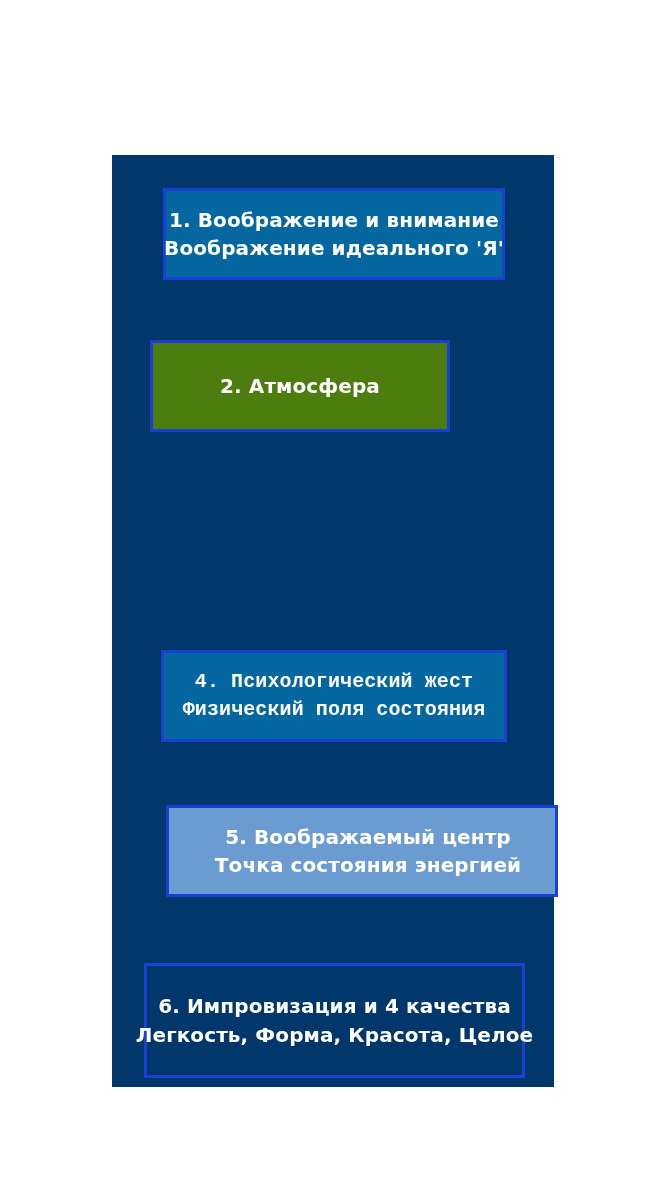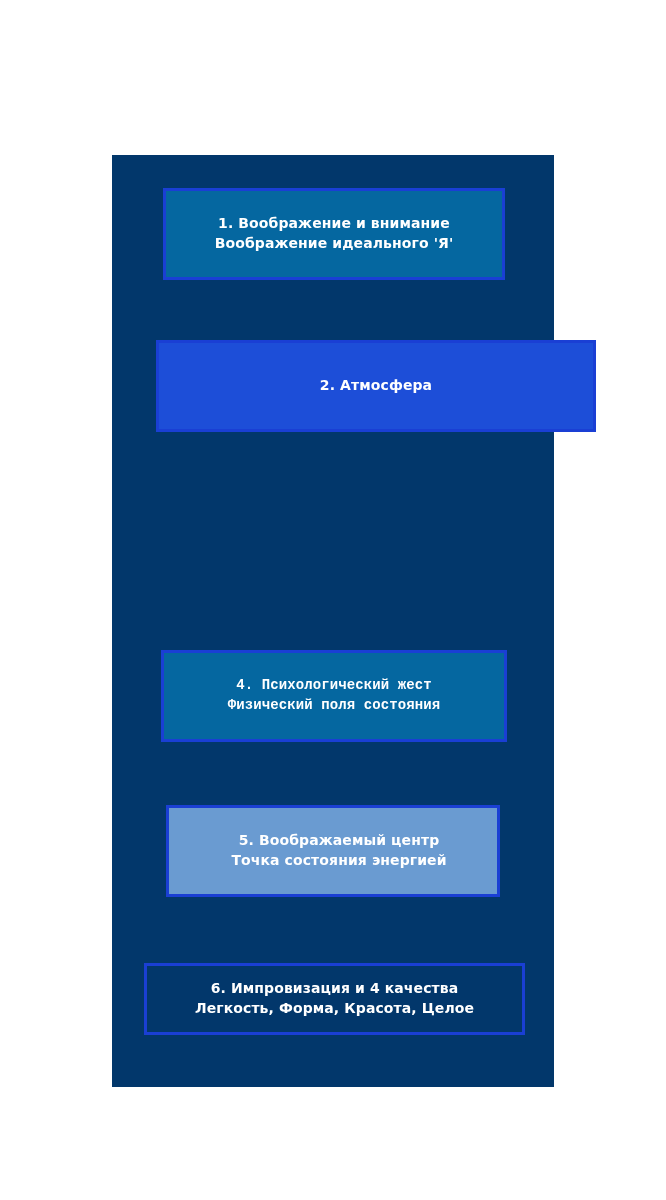--- a/index.html
+++ b/index.html
@@ -31,49 +31,49 @@
     display: flex;
     flex-direction: column;
     align-items: center;
     justify-content: center;
     text-align: center;
   }
 
   .step-line {
     color: #ffffff;
     font-weight: bold;
-    font-size: 14px;
+    font-size: 20px;
     line-height: 1.42;
     letter-spacing: 0.1px;
     white-space: nowrap;
   }
 </style>
 </head>
 <body style="background: rgb(255, 255, 255);">
 
 <div id="canvas" style="background: rgb(2, 55, 107);">
 
   <div class="step-box" style="left: 51px; top: 33px; width: 342px; height: 92px; background: rgb(5, 103, 160); border: 3px solid rgb(26, 63, 212);">
     <div class="step-line">1. Воображение и внимание</div>
     <div class="step-line">Воображение идеального 'Я'</div>
   </div>
 
-  <div class="step-box" style="left: 44px; top: 185px; width: 440px; height: 92px; background: #1d4ed8; border: 3px solid rgb(26, 63, 212);">
+  <div class="step-box" style="left: 38px; top: 185px; width: 300px; height: 92px; background: #4d7c0f; border: 3px solid rgb(26, 63, 212);">
     <div class="step-line">2. Атмосфера</div>
   </div>
 
 
   <div class="step-box" style="left: 49px; top: 495px; width: 346px; height: 92px; background: rgb(5, 103, 160); border: 3px solid rgb(26, 63, 212); font-family: Liberation Mono, monospace;">
     <div class="step-line">4. Психологический жест</div>
     <div class="step-line">Физический поля состояния</div>
   </div>
 
-  <div class="step-box" style="left: 54px; top: 650px; width: 334px; height: 92px; background: rgb(106, 155, 209); border: 3px solid rgb(26, 63, 212); padding-left: 12px;">
+  <div class="step-box" style="left: 54px; top: 650px; width: 392px; height: 92px; background: rgb(106, 155, 209); border: 3px solid rgb(26, 63, 212); padding-left: 12px;">
     <div class="step-line">5. Воображаемый центр</div>
     <div class="step-line">Точка состояния энергией</div>
   </div>
 
-  <div class="step-box" style="left: 32px; top: 808px; width: 381px; height: 72px; background: rgb(2, 55, 107); border: 3px solid rgb(26, 63, 212);">
+  <div class="step-box" style="left: 32px; top: 808px; width: 381px; height: 115px; background: rgb(2, 55, 107); border: 3px solid rgb(26, 63, 212);">
     <div class="step-line">6. Импровизация и 4 качества</div>
     <div class="step-line">Легкость, Форма, Красота, Целое</div>
   </div>
 
 </div>
 
 </body></html>

